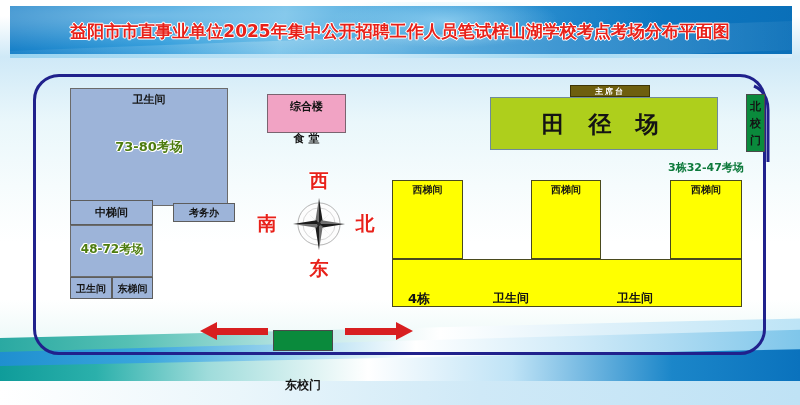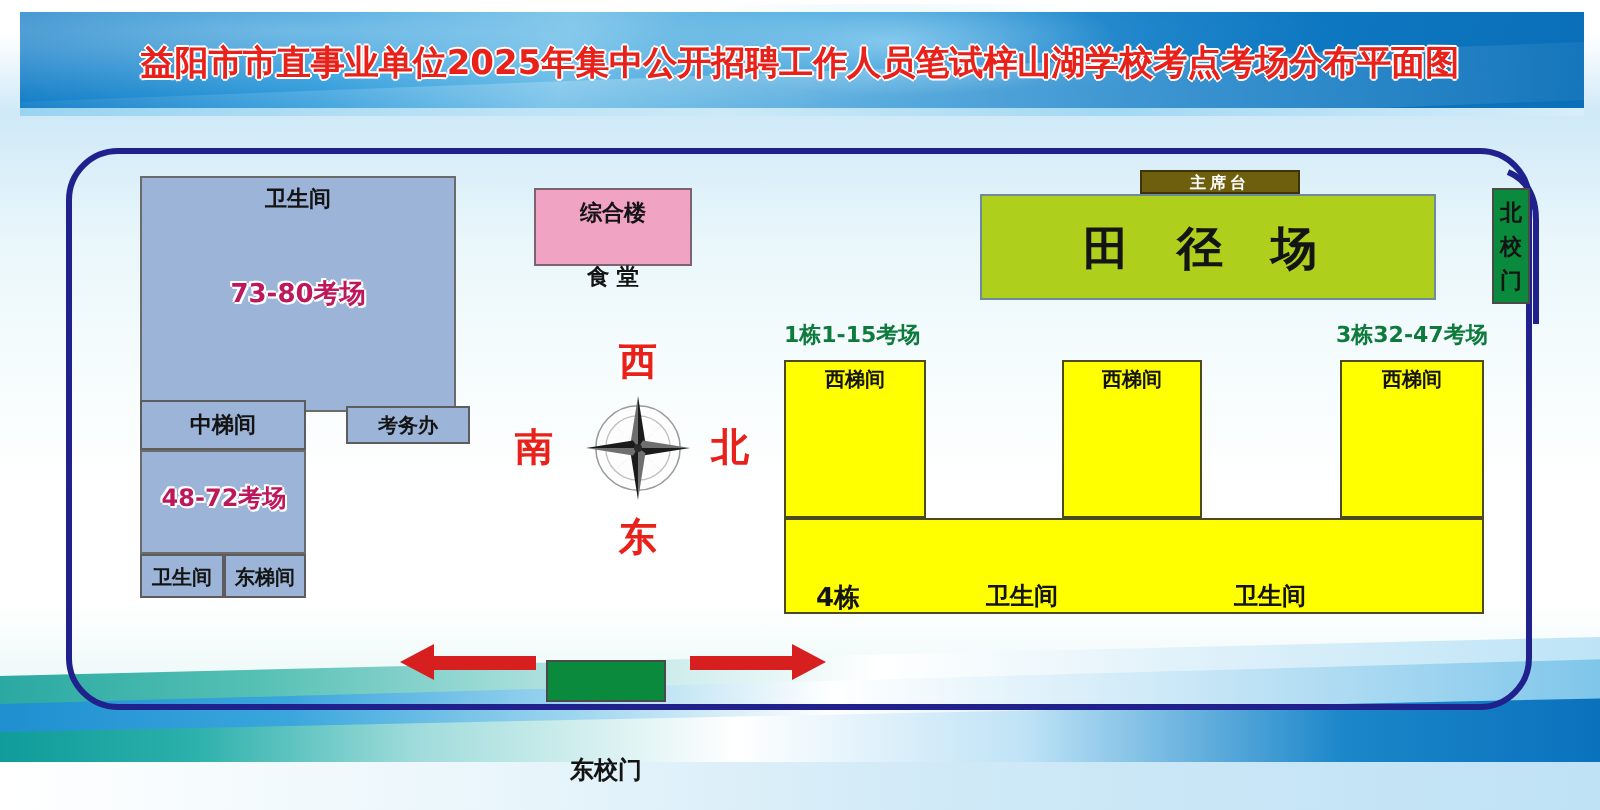--- a/index.html
+++ b/index.html
@@ -88,21 +88,21 @@
   .blue-room{background:#9db4d9;border:1px solid #6b6b6b;}
   .blue-room-line{background:#9db4d9;border:1px solid #5d5d5d;}
   .yellow{background:#ffff00;border:1px solid #4a4a1d;}
   .lbl{
     position:absolute;box-sizing:border-box;
     font-family:"DejaVu Sans","Liberation Sans",sans-serif;
     font-weight:bold;white-space:nowrap;
   }
   .lbl-dark{color:#141414;}
   .lbl-green-out{
-    color:#be185d;
+    color:#4d7c0f;
     text-shadow:0 1px 0 #fff,1px 0 0 #fff,-1px 0 0 #fff,0 -1px 0 #fff,1px 1px 0 #fff,-1px -1px 0 #fff;
   }
   .lbl-dgreen{color:#0e7a3c;}
   .lbl-red{
     color:#e8211a;
     text-shadow:0 1px 0 #fff,1px 0 0 #fff,-1px 0 0 #fff,0 -1px 0 #fff;
   }
   .ctr{display:flex;align-items:center;justify-content:center;text-align:center;}
 
   
@@ -170,21 +170,20 @@
   <div class="lbl lbl-dark ctr" style="left:490px;top:110px;width:228px;height:28px;font-size:23px;letter-spacing:8px;">田 径 场</div>
 
   <svg style="position:absolute;left:744px;top:84px;width:30px;height:78px;" viewBox="0 0 30 78">
     <path d="M24 78 L24 26 Q24 8 10 2" fill="none" stroke="#20218c" stroke-width="3"></path>
   </svg>
   <div class="shape gate-green" style="left:746px;top:94px;width:19px;height:58px;"></div>
   <div class="lbl lbl-dark ctr" style="left:746px;top:98px;width:19px;height:16px;font-size:11px;">北</div>
   <div class="lbl lbl-dark ctr" style="left:746px;top:115px;width:19px;height:16px;font-size:11px;">校</div>
   <div class="lbl lbl-dark ctr" style="left:746px;top:132px;width:19px;height:16px;font-size:11px;">门</div>
 
-  <div class="lbl lbl-dgreen" style="left:392px;top:160px;width:120px;height:15px;font-size:11px;">1栋1-15考场</div>
   <div class="shape yellow" style="left:392px;top:180px;width:71px;height:79px;"></div>
   <div class="lbl lbl-dark ctr" style="left:392px;top:183px;width:71px;height:14px;font-size:10px;">西梯间</div>
 
   <div class="shape yellow" style="left:531px;top:180px;width:70px;height:79px;"></div>
   <div class="lbl lbl-dark ctr" style="left:531px;top:183px;width:70px;height:14px;font-size:10px;">西梯间</div>
 
   <div class="lbl lbl-dgreen" style="left:668px;top:160px;width:130px;height:15px;font-size:11px;">3栋32-47考场</div>
   <div class="shape yellow" style="left:670px;top:180px;width:72px;height:79px;"></div>
   <div class="lbl lbl-dark ctr" style="left:670px;top:183px;width:72px;height:14px;font-size:10px;">西梯间</div>
 

